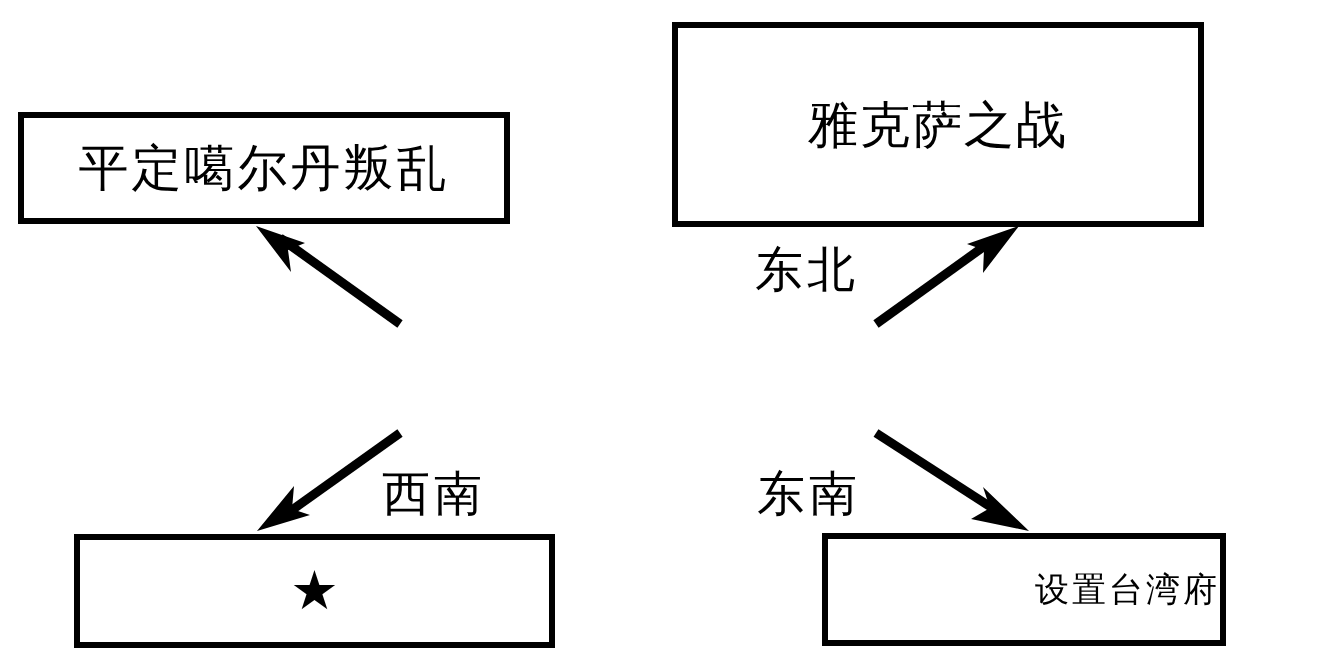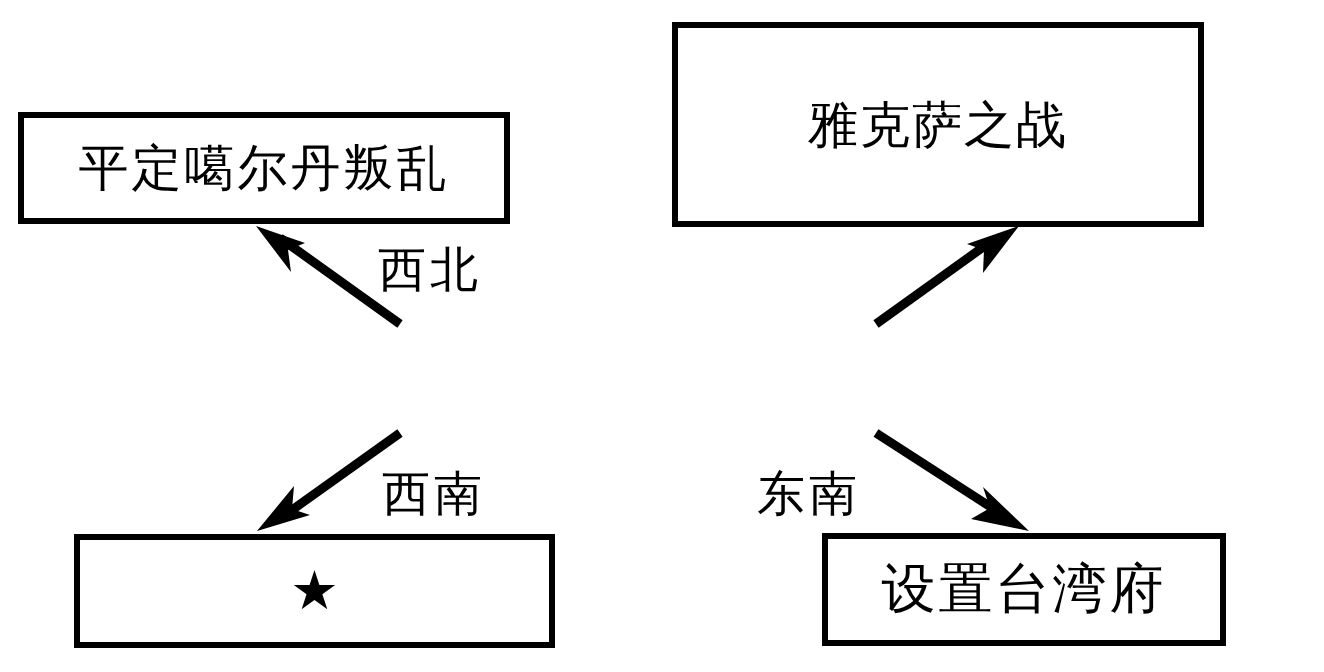--- a/index.html
+++ b/index.html
@@ -47,22 +47,23 @@
     left: 398px; top: 322px;  width: 480px;  height: 113px;
     font-size: 50px;
     letter-spacing: 3px;
   }
   #node-southwest {
     left: 74px;  top: 534px;  width: 481px;  height: 114px;
     font-size: 46px;
   }
   #node-southeast {
     left: 822px; top: 533px;  width: 404px;  height: 113px;
-    font-size: 54px;
+    font-size: 34px;
     letter-spacing: 3px;
+    align-items: flex-end;
   }
 
   .star {
     font-family: "DejaVu Sans", sans-serif;
     font-size: 54px;
     line-height: 1;
     color: #000000;
   }
 
   
@@ -126,17 +127,17 @@
 
 
   <div class="node" id="node-southwest">
     <span class="line star">★</span>
   </div>
 
   <div class="node" id="node-southeast">
     <span class="line">设置台湾府</span>
   </div>
 
-  <div class="edge-label" id="label-northwest">西北</div>
+  <div class="edge-label" id="label-northeast">东北</div>
   <div class="edge-label" id="label-southeast">东南</div>
   <div class="edge-label" id="label-southwest">西南</div>
 
 </div>
 
 </body></html>

